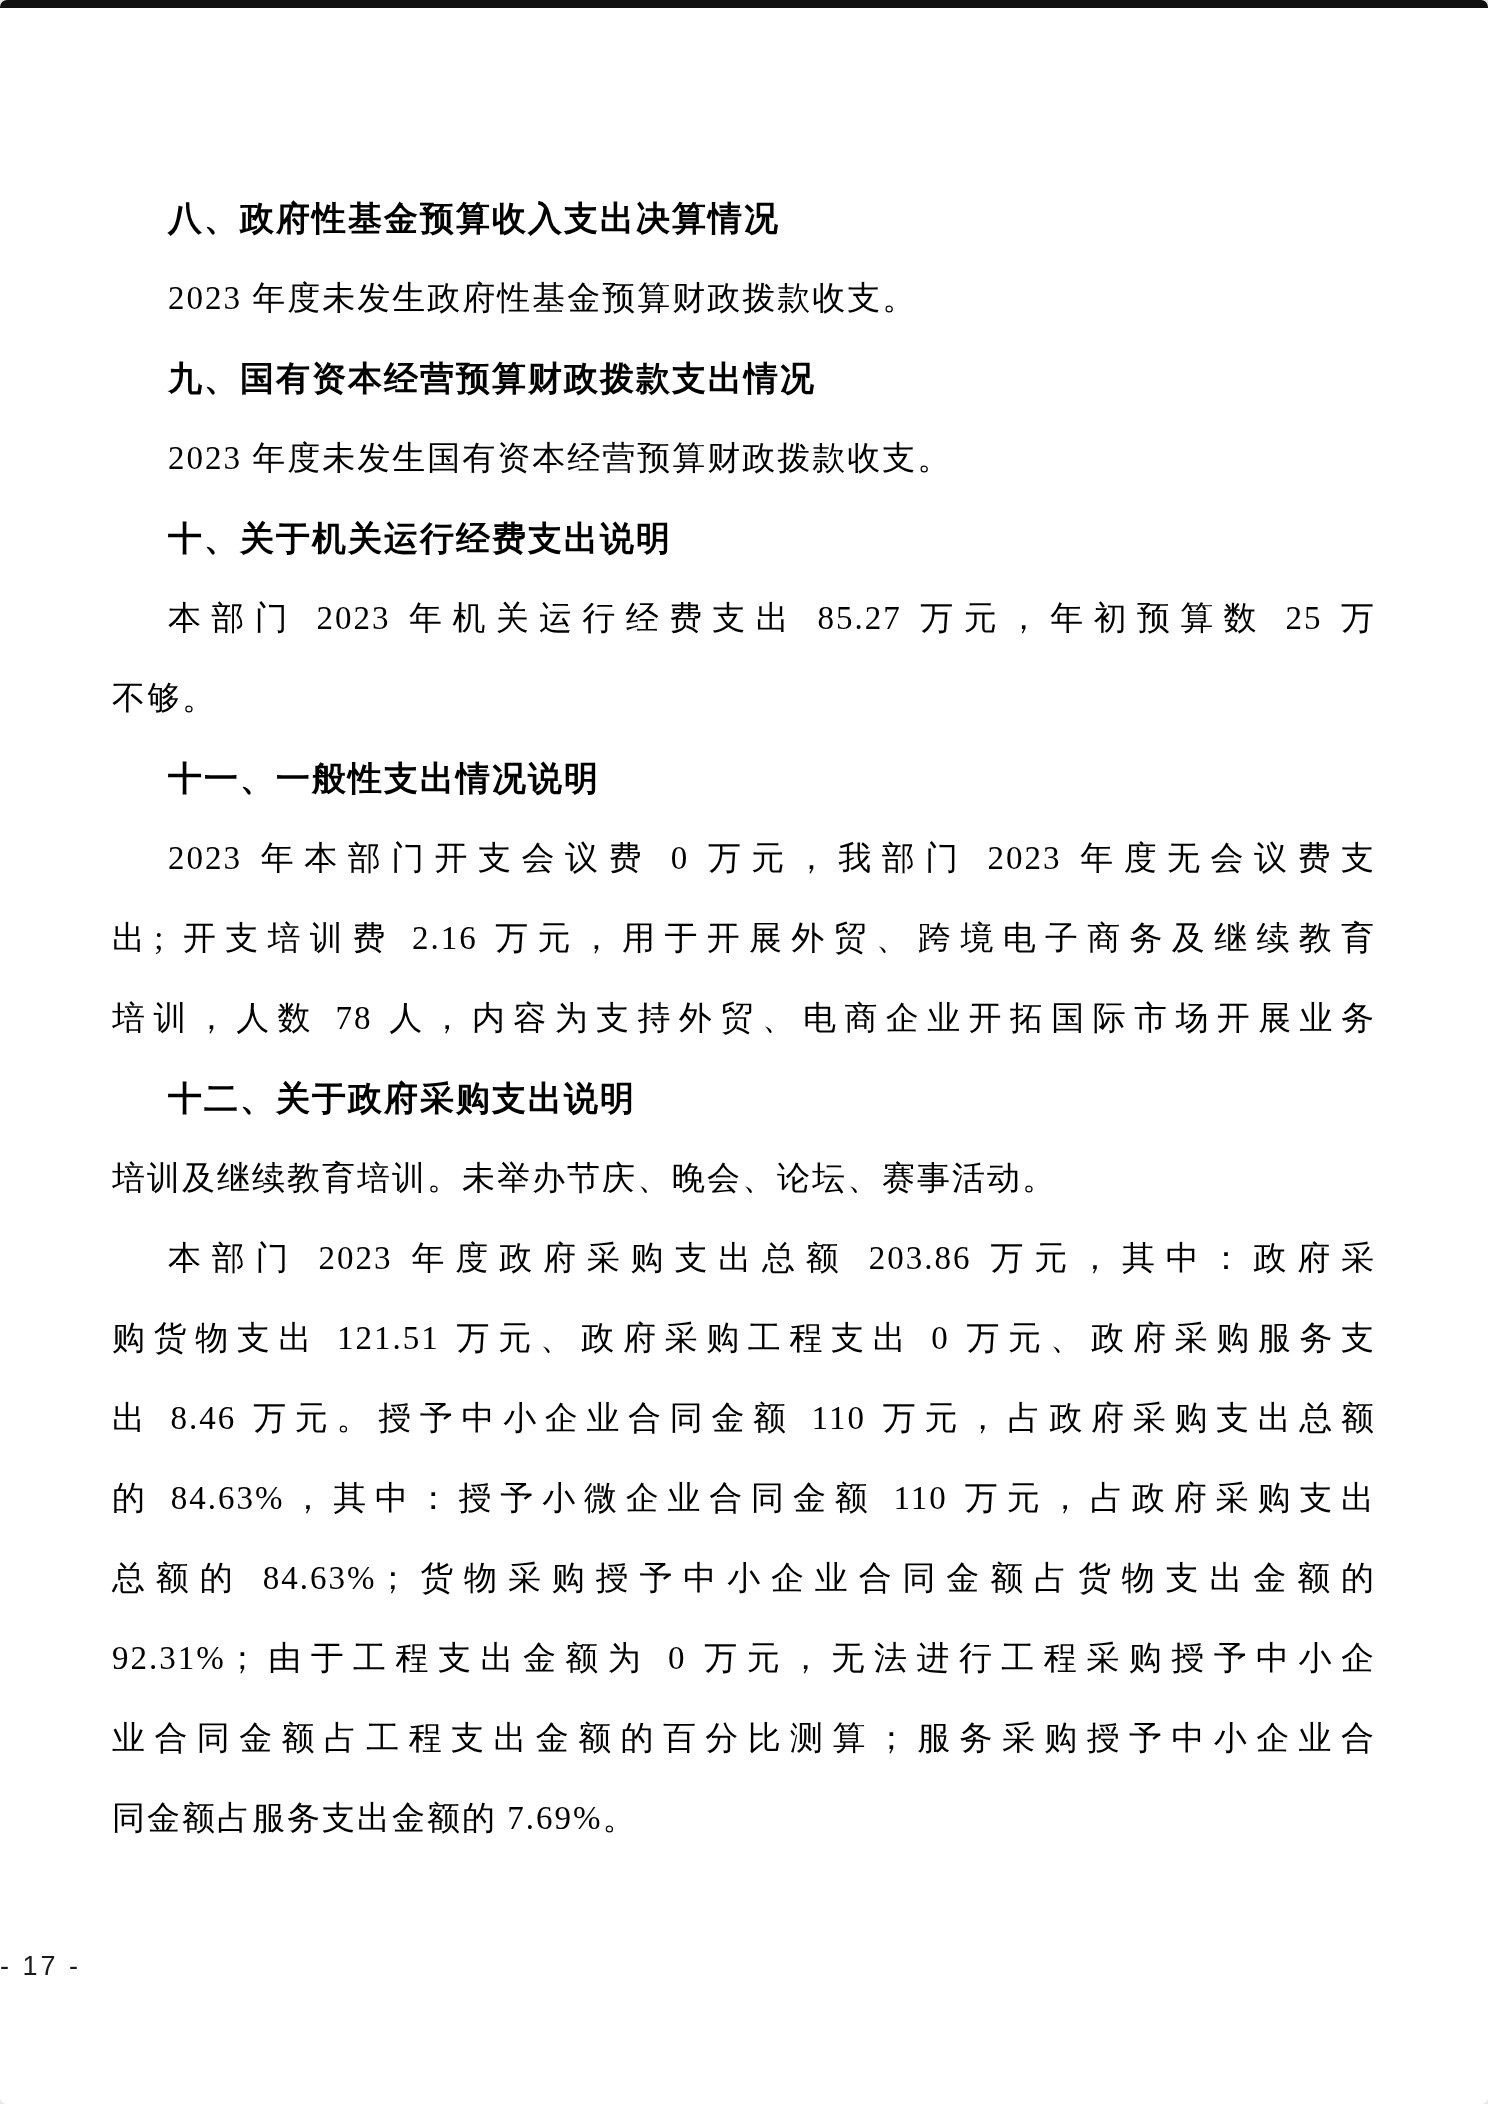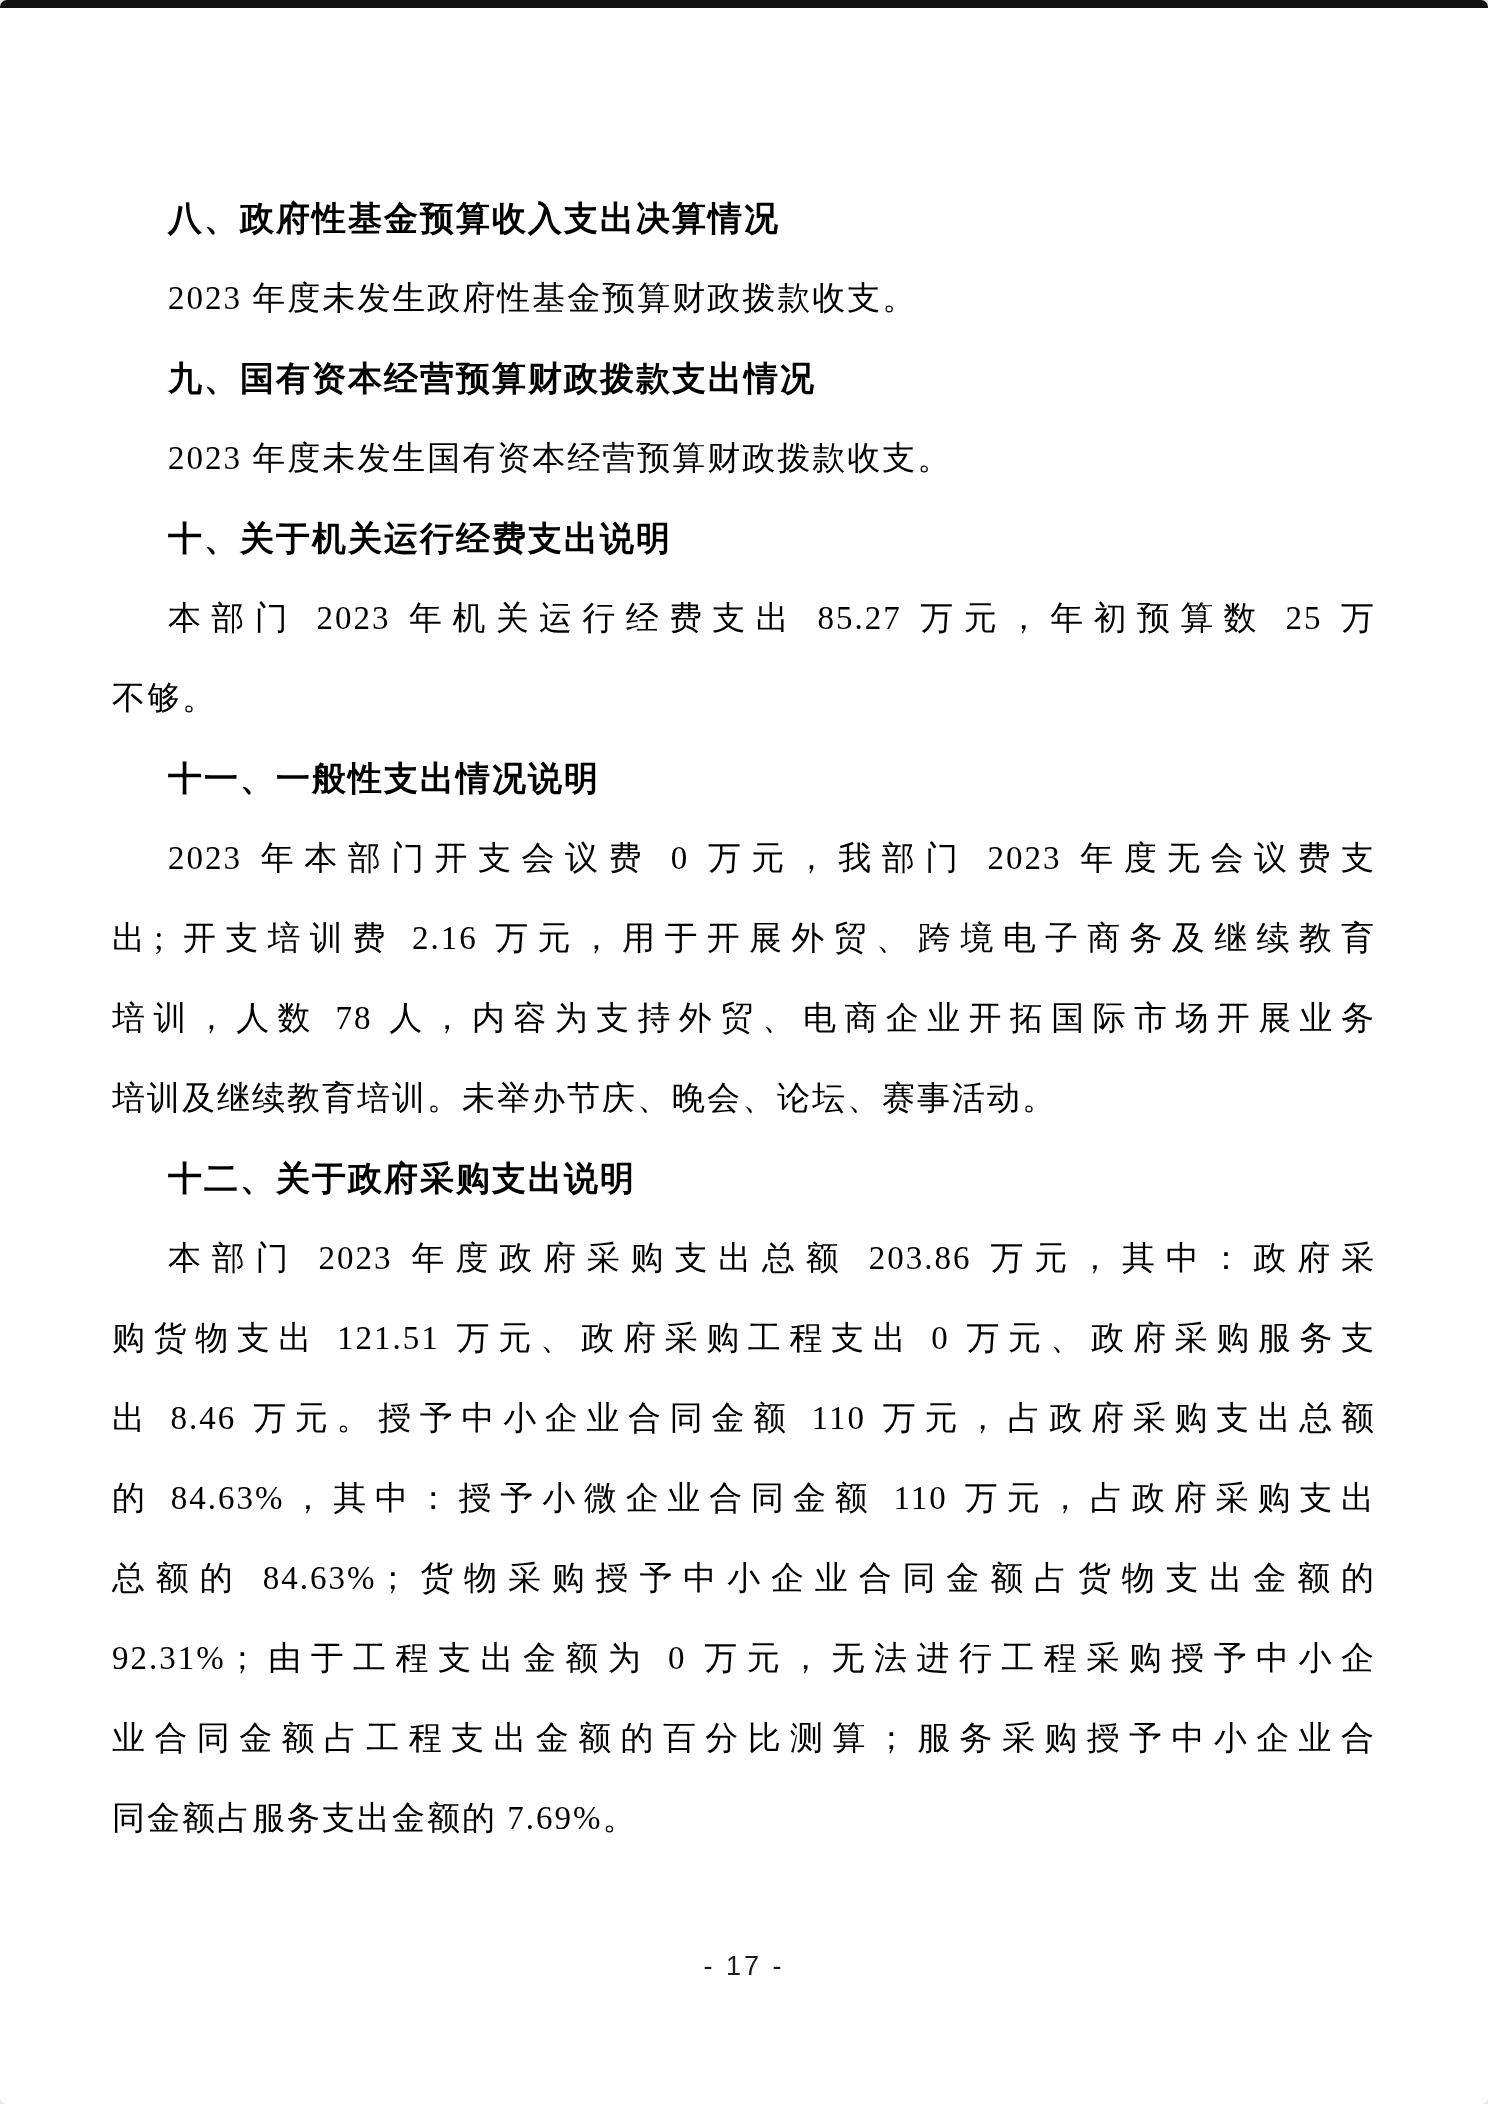--- a/index.html
+++ b/index.html
@@ -54,21 +54,21 @@
     text-align-last: justify;
     -moz-text-align-last: justify;
   }
   .page-number {
     position: absolute;
     top: 1944px;
     left: 0;
     width: 100%;
     height: 44px;
     line-height: 44px;
-    text-align: center;
+    text-align: left;
     font-family: "Liberation Sans", sans-serif;
     font-size: 27px;
     letter-spacing: 3px;
     color: #1a1a1a;
   }
 </style>
 </head>
 <body>
 
 <div class="page">
@@ -79,22 +79,22 @@
     <div class="line indent">2023 年度未发生政府性基金预算财政拨款收支。</div>
     <div class="line heading indent">九、国有资本经营预算财政拨款支出情况</div>
     <div class="line indent">2023 年度未发生国有资本经营预算财政拨款收支。</div>
     <div class="line heading indent">十、关于机关运行经费支出说明</div>
     <div class="line indent fill">本部门 2023 年机关运行经费支出 85.27 万元，年初预算数 25 万</div>
     <div class="line">不够。</div>
     <div class="line heading indent">十一、一般性支出情况说明</div>
     <div class="line indent fill">2023 年本部门开支会议费 0 万元，我部门 2023 年度无会议费支</div>
     <div class="line fill">出; 开支培训费 2.16 万元，用于开展外贸、跨境电子商务及继续教育</div>
     <div class="line fill">培训，人数 78 人，内容为支持外贸、电商企业开拓国际市场开展业务</div>
+    <div class="line heading indent">十二、关于政府采购支出说明</div>
     <div class="line">培训及继续教育培训。未举办节庆、晚会、论坛、赛事活动。</div>
-    <div class="line heading indent">十二、关于政府采购支出说明</div>
     <div class="line indent fill">本部门 2023 年度政府采购支出总额 203.86 万元，其中：政府采</div>
     <div class="line fill">购货物支出 121.51 万元、政府采购工程支出 0 万元、政府采购服务支</div>
     <div class="line fill">出 8.46 万元。授予中小企业合同金额 110 万元，占政府采购支出总额</div>
     <div class="line fill">的 84.63%，其中：授予小微企业合同金额 110 万元，占政府采购支出</div>
     <div class="line fill">总额的 84.63%；货物采购授予中小企业合同金额占货物支出金额的</div>
     <div class="line fill">92.31%；由于工程支出金额为 0 万元，无法进行工程采购授予中小企</div>
     <div class="line fill">业合同金额占工程支出金额的百分比测算；服务采购授予中小企业合</div>
     <div class="line">同金额占服务支出金额的 7.69%。</div>
   </div>
 

